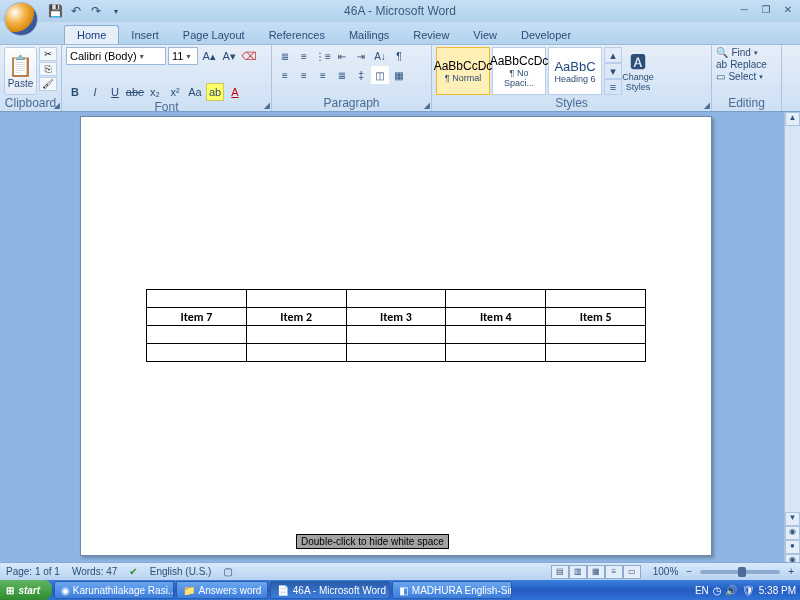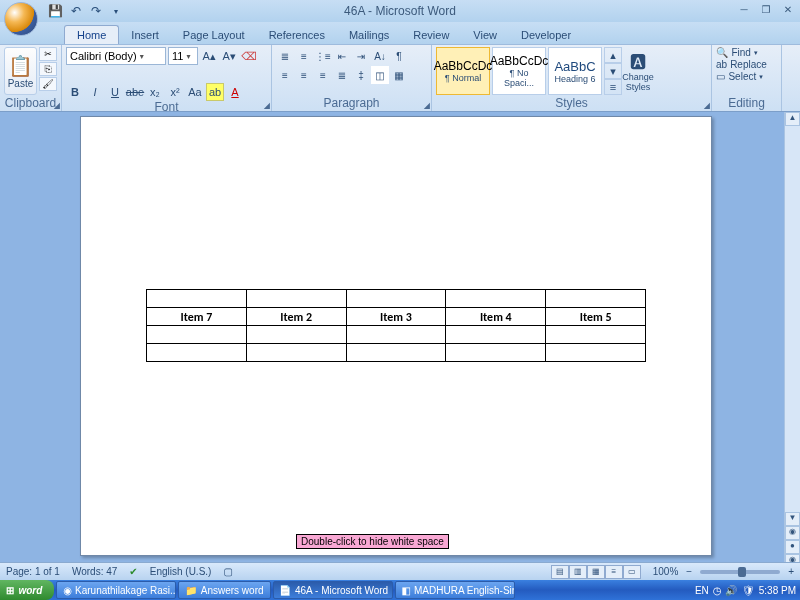--- a/index.html
+++ b/index.html
@@ -127,21 +127,21 @@
     position:absolute; left:65px; top:172px;
     border-collapse:collapse; width:500px;
     font-family: Calibri, sans-serif;
   }
   .dtable td {
     border:1px solid #000; height:18px; text-align:center;
     font-size:12px; font-weight:bold; width:100px;
   }
   .tooltip {
     position:absolute; left:215px; bottom:6px;
-    background:#f9a8d4;border:1px solid #000; padding:1px 4px;
+    background:#a3a3a3;border:1px solid #000; padding:1px 4px;
     font-size:10px;
   }
   .vscroll {
     position:absolute; right:0; top:0; bottom:0; width:16px;
     background:#d7e6f7;border-left:1px solid #aac4e2;
   }
   .vscroll .sbtn{height:14px;background:#e4eef9;border:1px solid #aac4e2;font-size:8px;text-align:center;color:#33557d;}
   
   .statusbar {
     position:absolute; left:0;right:0;bottom:20px; height:18px;
@@ -389,21 +389,21 @@
     <div class="track">
         <div class="thumb"></div>
       </div>
     <span>+</span>
   </div>
 </div>
 
 <div class="taskbar">
   <div class="start">
     <span style="font-style:normal;">⊞</span>
-    <span>word</span>
+    <span>start</span>
   </div>
   <div class="task">
       <span>◉</span>
       <span>Karunathilakage Rasi...</span>
     </div>
   <div class="task">
       <span>📁</span>
       <span>Answers word</span>
     </div>
   <div class="task active">

